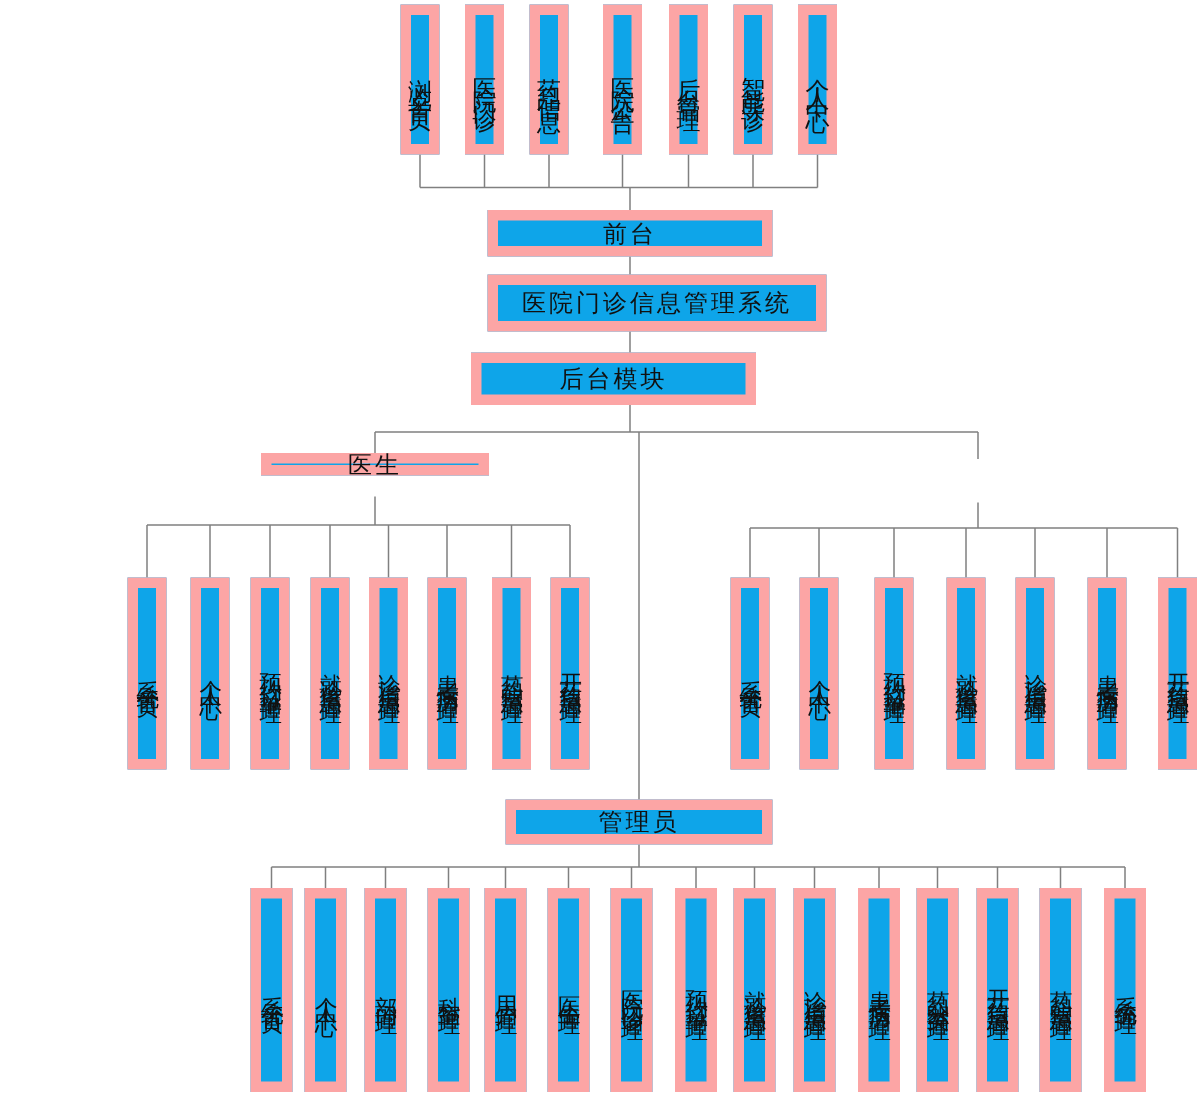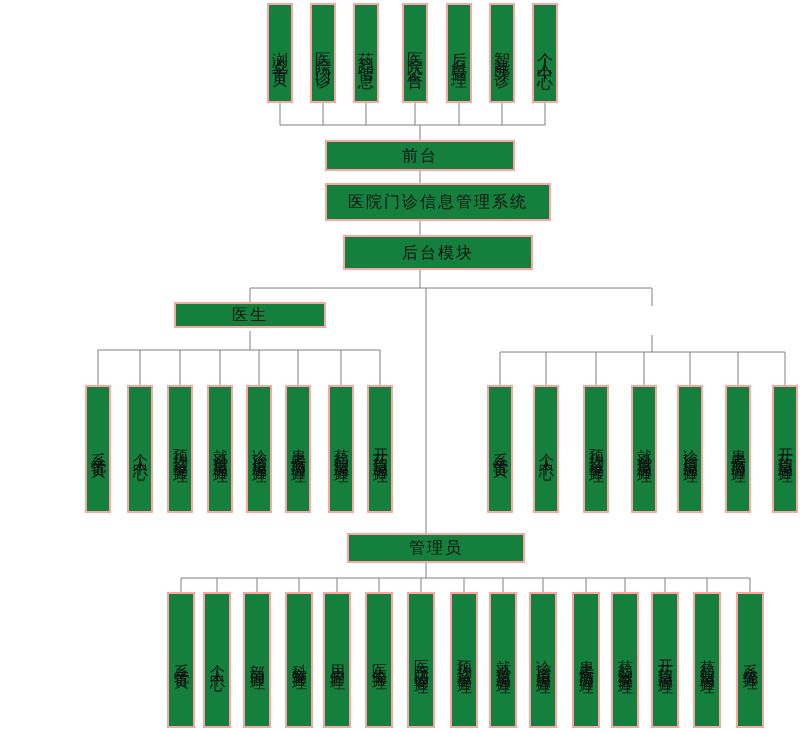--- a/index.html
+++ b/index.html
@@ -2,21 +2,21 @@
 <html><head>
 <meta charset="utf-8">
 <style>
   html,body{margin:0;padding:0;background:#ffffff;}
   #stage{
     position:relative;width:800px;height:733px;background:#ffffff;overflow:hidden;
     font-family:"DejaVu Sans","Liberation Sans",sans-serif;color:#111;
   }
   #wires{position:absolute;left:0;top:0;width:800px;height:733px;}
   .vbox,.hbox{
-    position:absolute;box-sizing:border-box;border:2px solid #fca5a5;background:#15803d;
+    position:absolute;box-sizing:border-box;border:7px solid #fca5a5;background:#0ea5e9;
     display:flex;align-items:center;justify-content:center;color:#111;
   }
   .vbox{
     writing-mode:vertical-lr;text-orientation:upright;
     font-size:15px;letter-spacing:4px;line-height:1;
   }
   .r-top{font-size:16px;letter-spacing:7px;}
   .hbox{font-size:16px;letter-spacing:2px;line-height:1;}
 </style>
 </head>
@@ -44,24 +44,24 @@
   <div class="vbox r-top" style="left:267px;top:3px;width:26px;height:100px">浏览首页</div>
   <div class="vbox r-top" style="left:310px;top:3px;width:26px;height:100px">医院门诊</div>
   <div class="vbox r-top" style="left:353px;top:3px;width:26px;height:100px">药品信息</div>
   <div class="vbox r-top" style="left:402px;top:3px;width:26px;height:100px">医院公告</div>
   <div class="vbox r-top" style="left:446px;top:3px;width:26px;height:100px">后台管理</div>
   <div class="vbox r-top" style="left:489px;top:3px;width:26px;height:100px">智能导诊</div>
   <div class="vbox r-top" style="left:532px;top:3px;width:26px;height:100px">个人中心</div>
 
   <div class="hbox" style="left:325px;top:140px;width:190px;height:31px">前台</div>
   <div class="hbox" style="left:325px;top:183px;width:226px;height:38px">医院门诊信息管理系统</div>
-  <div class="hbox" style="left:343px;top:235px;width:190px;height:35px">后台模块</div>
+  <div class="hbox" style="left:314px;top:235px;width:190px;height:35px">后台模块</div>
 
-  <div class="hbox" style="left:174px;top:302px;width:152px;height:26px">医生</div>
-  <div class="hbox" style="left:347px;top:533px;width:178px;height:30px">管理员</div>
+  <div class="hbox" style="left:174px;top:302px;width:152px;height:15px">医生</div>
+  <div class="hbox" style="left:337px;top:533px;width:178px;height:30px">管理员</div>
 
   <div class="vbox" style="left:85px;top:385px;width:26px;height:128px">系统首页</div>
   <div class="vbox" style="left:127px;top:385px;width:26px;height:128px">个人中心</div>
   <div class="vbox" style="left:167px;top:385px;width:26px;height:128px">预约订单管理</div>
   <div class="vbox" style="left:207px;top:385px;width:26px;height:128px">就诊信息管理</div>
   <div class="vbox" style="left:246px;top:385px;width:26px;height:128px">诊治信息管理</div>
   <div class="vbox" style="left:285px;top:385px;width:26px;height:128px">患者病历管理</div>
   <div class="vbox" style="left:328px;top:385px;width:26px;height:128px">药品信息管理</div>
   <div class="vbox" style="left:367px;top:385px;width:26px;height:128px">开药信息管理</div>
 

